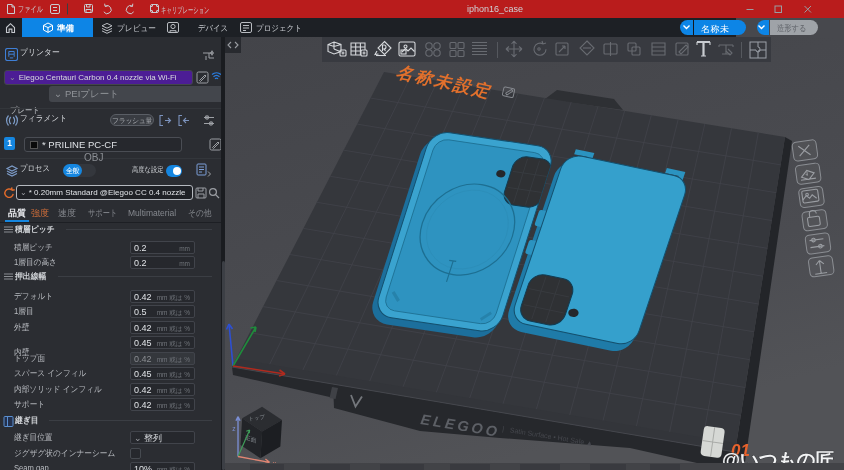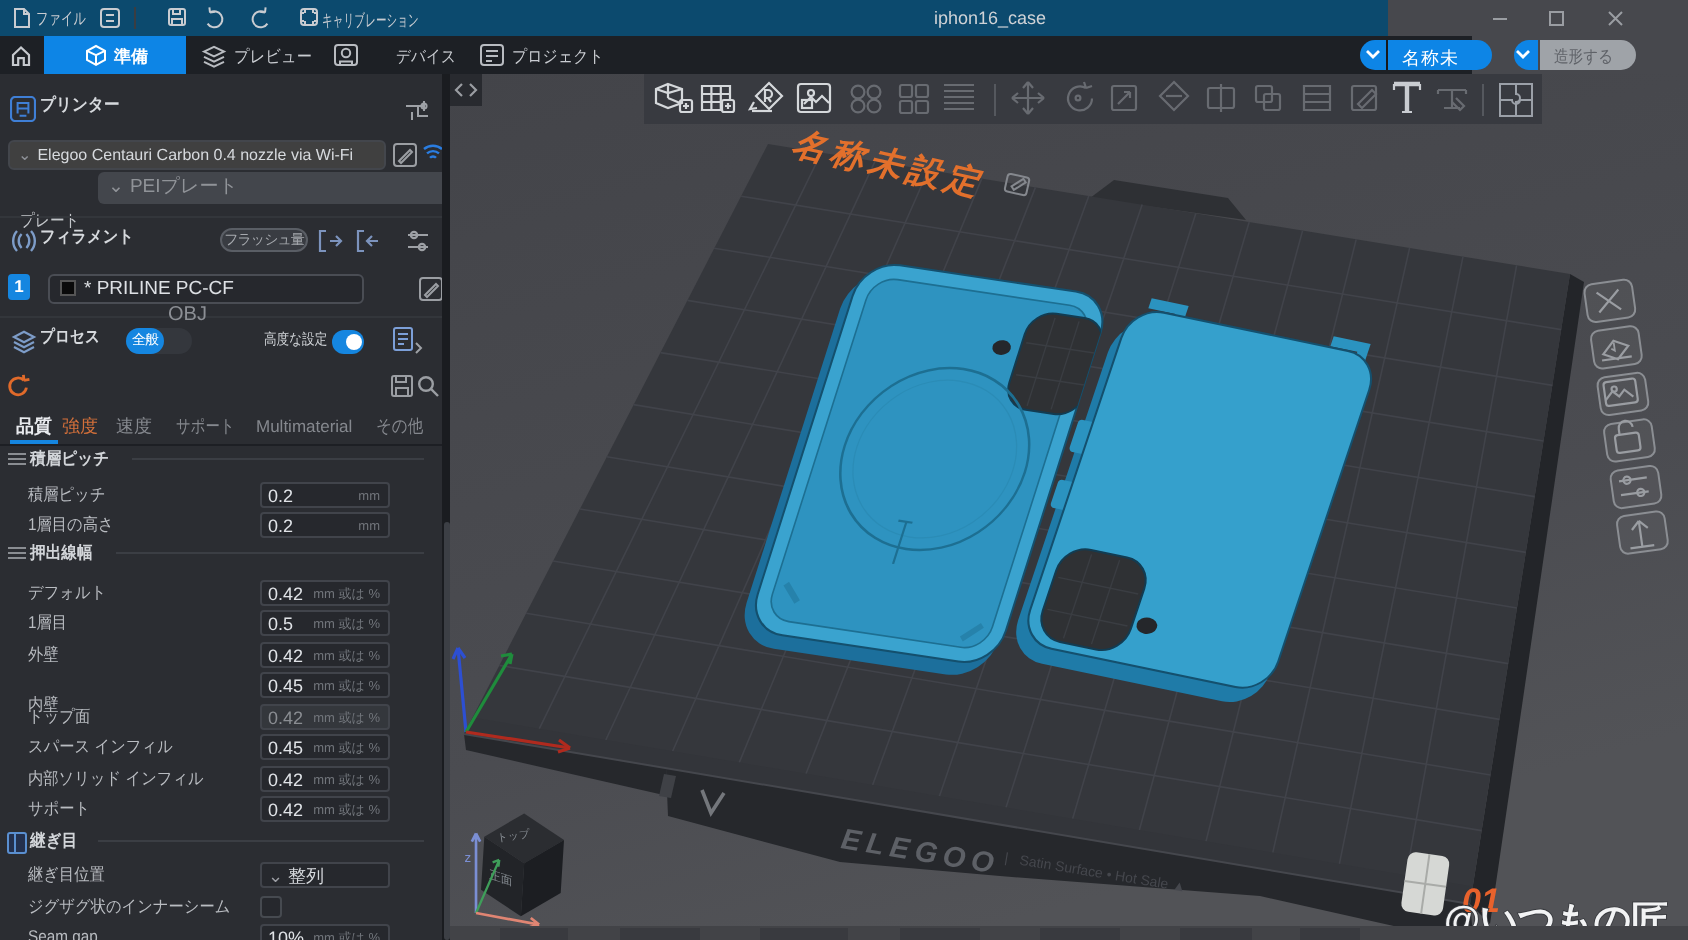--- a/index.html
+++ b/index.html
@@ -1,21 +1,21 @@
 <!DOCTYPE html>
 <html><head><meta charset="utf-8"><style>
 html,body{margin:0;padding:0;width:844px;height:470px;overflow:hidden;background:#47484d;
 font-family:"Liberation Sans",sans-serif;-webkit-font-smoothing:antialiased;}
 *{box-sizing:border-box}
 .abs{position:absolute}
-#titlebar{position:absolute;left:0;top:0;width:694px;height:18px;background:#0c4a6e;color:#c9ccd1;font-size:8.5px}
+#titlebar{position:absolute;left:0;top:0;width:844px;height:18px;background:#b91c1c;color:#c9ccd1;font-size:8.5px}
 #tabbar{position:absolute;left:0;top:18px;width:736px;height:19px;background:#1d2025;font-size:8.5px}
 #panel{position:absolute;left:0;top:37px;width:225px;height:433px;background:#2b2d32;color:#c3c6ca;font-size:8.5px}
 .j{display:inline-block;transform:scaleX(0.86);transform-origin:0 50%;white-space:nowrap}
-.hdr{font-weight:bold;color:#d6d9dd;font-size:8.5px;white-space:nowrap}
+.hdr{font-weight:normal;color:#d6d9dd;font-size:8.5px;white-space:nowrap}
 .vbox{position:absolute;left:130px;width:65px;height:13px;background:#26282d;border:1px solid #41444b;border-radius:2px;color:#e0e3e7;font-size:9px;line-height:12px;padding-left:3px;white-space:nowrap}
 .vbox .u{position:absolute;right:4px;top:1.5px;font-size:6.5px;color:#71757b;line-height:10px}
 .lab{position:absolute;left:14px;color:#b9bcc1;font-size:8.5px;white-space:nowrap}
 .shdr{position:absolute;left:15px;color:#d2d5d9;font-weight:bold;font-size:8.5px;white-space:nowrap}
 .rule{position:absolute;height:1px;background:#3b3e44}
 .nw{white-space:nowrap;overflow:hidden}
 </style></head><body>
 <div id="titlebar">
 <svg class="abs" style="left:0;top:0" width="300" height="18" viewBox="0 0 300 18" fill="none" stroke="#c9ccd1" stroke-width="1">
 <path d="M7.5 4.5h4.5l2.5 2.5v6.5h-7z"></path>
@@ -77,21 +77,21 @@
 <div id="panel">
     <svg class="abs" style="left:5px;top:11px" width="13" height="13" viewBox="0 0 13 13">
       <rect x="0.5" y="0.5" width="12" height="12" rx="2" fill="none" stroke="#3f7fd6" stroke-width="1.1"></rect>
       <path d="M3.8 8.8v-2.6h5.4v2.6M3.8 6.2v-2.7h5.4v2.7M4.8 9.9h3.4" fill="none" stroke="#3f7fd6" stroke-width="1"></path>
     </svg>
     <span class="abs hdr" style="left:20px;top:10px"><span class="j" style="transform:scaleX(0.92)">プリンター</span></span>
     <svg class="abs" style="left:202px;top:12px" width="14" height="12" viewBox="0 0 14 12" fill="none" stroke="#9ea1a6">
       <path d="M1 4h9M7 4v5h5M10 1.5v5M4 7v4" stroke-width="1"></path>
       <circle cx="10" cy="4" r="1.3"></circle>
     </svg>
-    <div class="abs nw" style="left:4px;top:33px;width:189px;height:15px;background:#404040;border:1px solid #43464c;border-radius:3px;color:#d7dade;font-size:8px;line-height:13px"><span style="color:#8d9096;margin:0 3px 0 4px">⌄</span>Elegoo Centauri Carbon 0.4 nozzle via Wi-Fi</div>
+    <div class="abs nw" style="left:4px;top:33px;width:189px;height:15px;background:#4c1d95;border:1px solid #43464c;border-radius:3px;color:#d7dade;font-size:8px;line-height:13px"><span style="color:#8d9096;margin:0 3px 0 4px">⌄</span>Elegoo Centauri Carbon 0.4 nozzle via Wi-Fi</div>
     <svg class="abs" style="left:196px;top:34px" width="13" height="13" viewBox="0 0 13 13" fill="none" stroke="#9b9ea3">
       <rect x="1" y="1" width="11" height="11" rx="1.5"></rect>
       <path d="M3.5 9.5l5.5-5.5 1 1-5.5 5.5z"></path>
     </svg>
     <svg class="abs" style="left:210px;top:33px" width="13" height="13" viewBox="0 0 13 13" fill="none" stroke="#2a7de1" stroke-width="1.2">
       <path d="M2 4.5a7 7 0 0 1 9 0M3.5 6.7a4.5 4.5 0 0 1 6 0M5 8.9a2 2 0 0 1 3 0M6.5 11l0 .01"></path>
     </svg>
     <span class="abs" style="left:10px;top:68px"><span class="j">プレート</span></span>
     <div class="abs nw" style="left:49px;top:49px;width:175px;height:16px;background:#43464c;border-radius:3px;color:#909398;font-size:9.5px;line-height:16px"><span style="margin:0 3px 0 5px">⌄</span>PEIプレート</div>
     <div class="rule" style="left:0;top:71px;width:225px;background:#33363b"></div>
@@ -127,20 +127,21 @@
     <div class="abs" style="left:166px;top:128px;width:16px;height:12px;background:#1586e0;border-radius:6px"></div>
     <div class="abs" style="left:173px;top:130px;width:7.5px;height:7.5px;background:#fff;border-radius:4px"></div>
     <svg class="abs" style="left:196px;top:126px" width="16" height="15" viewBox="0 0 16 15" fill="none">
       <rect x="1" y="1" width="9" height="11" rx="1" stroke="#7c9fd8"></rect>
       <path d="M3 4h5M3 6.5h5M3 9h3" stroke="#7c9fd8"></path>
       <path d="M12 8.5l2.5 2.5-2.5 2.5" stroke="#9ea1a6"></path>
     </svg>
     <svg class="abs" style="left:2px;top:149px" width="13" height="13" viewBox="0 0 13 13" fill="none" stroke="#e06a2a" stroke-width="1.4">
       <path d="M10 4.2a4.2 4.2 0 1 0 1.2 3.6M10 4.2l-.3-2.8M10 4.2l2.7-.5"></path>
     </svg>
+    <div class="abs nw" style="left:16px;top:148px;width:177px;height:15px;background:#1f2126;border:1px solid #b5b9bf;border-radius:3px;color:#e2e5e9;font-size:8px;line-height:13px"><span style="color:#9d9fa5;margin:0 2px 0 3px">⌄</span>* 0.20mm Standard @Elegoo CC 0.4 nozzle</div>
     <svg class="abs" style="left:195px;top:150px" width="12" height="12" viewBox="0 0 12 12" fill="none" stroke="#9b9ea3">
       <rect x="1" y="1" width="10" height="10" rx="1"></rect>
       <path d="M3 1v3h5V1M3 11V7h6v4"></path>
     </svg>
     <svg class="abs" style="left:208px;top:150px" width="12" height="12" viewBox="0 0 12 12" fill="none" stroke="#9b9ea3" stroke-width="1.2">
       <circle cx="5" cy="5" r="3.4"></circle>
       <path d="M7.6 7.6L11 11"></path>
     </svg>
     <span class="abs" style="left:8px;top:170px;color:#e8eaee;font-size:9px;font-weight:bold">品質</span>
 <div class="abs" style="left:5px;top:182.5px;width:24px;height:2px;background:#1586e0"></div>

